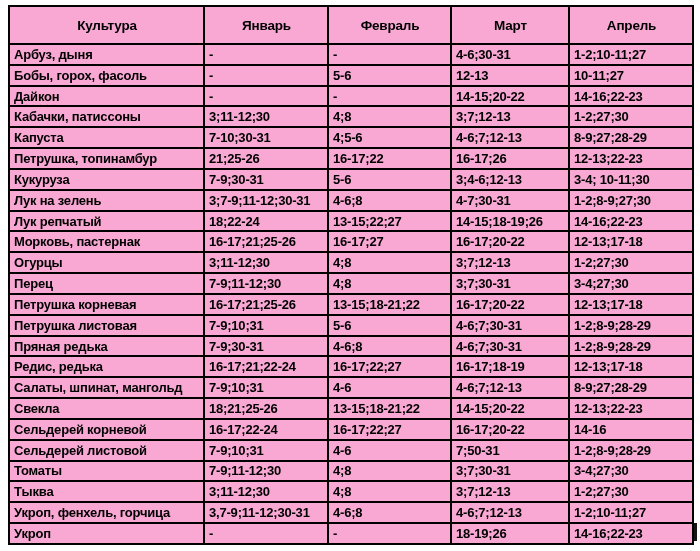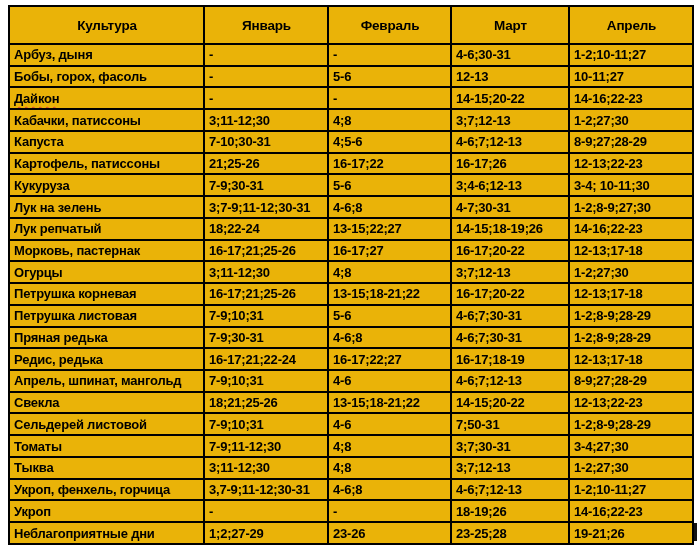--- a/index.html
+++ b/index.html
@@ -10,21 +10,21 @@
   }
   .table-wrap {
     position: absolute;
     left: 8px; top: 5px;
   }
   table.calendar {
     border-collapse: collapse;
     table-layout: fixed;
     width: 684px;
     height: 540px;
-    background: #eab308;
+    background: #f9a8d4;
     font-family: "Liberation Sans", sans-serif;
     font-weight: 700;
     font-size: 13px;
     color: #000000;
     letter-spacing: -0.2px;
   }
   table.calendar th, table.calendar td {
     border: 2px solid #000000;
     padding: 0 3px 0 4px;
     vertical-align: middle;
@@ -102,21 +102,21 @@
           <td>1-2;27;30</td>
         </tr>
         <tr>
           <td><span>Капуста</span></td>
           <td>7-10;30-31</td>
           <td>4;5-6</td>
           <td>4-6;7;12-13</td>
           <td>8-9;27;28-29</td>
         </tr>
         <tr>
-          <td><span>Картофель, патиссоны</span></td>
+          <td><span>Петрушка, топинамбур</span></td>
           <td>21;25-26</td>
           <td>16-17;22</td>
           <td>16-17;26</td>
           <td>12-13;22-23</td>
         </tr>
         <tr>
           <td><span>Кукуруза</span></td>
           <td>7-9;30-31</td>
           <td>5-6</td>
           <td>3;4-6;12-13</td>
@@ -144,20 +144,27 @@
           <td>12-13;17-18</td>
         </tr>
         <tr>
           <td><span>Огурцы</span></td>
           <td>3;11-12;30</td>
           <td>4;8</td>
           <td>3;7;12-13</td>
           <td>1-2;27;30</td>
         </tr>
         <tr>
+          <td><span>Перец</span></td>
+          <td>7-9;11-12;30</td>
+          <td>4;8</td>
+          <td>3;7;30-31</td>
+          <td>3-4;27;30</td>
+        </tr>
+        <tr>
           <td><span>Петрушка корневая</span></td>
           <td>16-17;21;25-26</td>
           <td>13-15;18-21;22</td>
           <td>16-17;20-22</td>
           <td>12-13;17-18</td>
         </tr>
         <tr>
           <td><span>Петрушка листовая</span></td>
           <td>7-9;10;31</td>
           <td>5-6</td>
@@ -172,34 +179,41 @@
           <td>1-2;8-9;28-29</td>
         </tr>
         <tr>
           <td><span>Редис, редька</span></td>
           <td>16-17;21;22-24</td>
           <td>16-17;22;27</td>
           <td>16-17;18-19</td>
           <td>12-13;17-18</td>
         </tr>
         <tr>
-          <td><span>Апрель, шпинат, мангольд</span></td>
+          <td><span>Салаты, шпинат, мангольд</span></td>
           <td>7-9;10;31</td>
           <td>4-6</td>
           <td>4-6;7;12-13</td>
           <td>8-9;27;28-29</td>
         </tr>
         <tr>
           <td><span>Свекла</span></td>
           <td>18;21;25-26</td>
           <td>13-15;18-21;22</td>
           <td>14-15;20-22</td>
           <td>12-13;22-23</td>
         </tr>
         <tr>
+          <td><span>Сельдерей корневой</span></td>
+          <td>16-17;22-24</td>
+          <td>16-17;22;27</td>
+          <td>16-17;20-22</td>
+          <td>14-16</td>
+        </tr>
+        <tr>
           <td><span>Сельдерей листовой</span></td>
           <td>7-9;10;31</td>
           <td>4-6</td>
           <td>7;50-31</td>
           <td>1-2;8-9;28-29</td>
         </tr>
         <tr>
           <td><span>Томаты</span></td>
           <td>7-9;11-12;30</td>
           <td>4;8</td>
@@ -219,25 +233,18 @@
           <td>4-6;8</td>
           <td>4-6;7;12-13</td>
           <td>1-2;10-11;27</td>
         </tr>
         <tr>
           <td><span>Укроп</span></td>
           <td>-</td>
           <td>-</td>
           <td>18-19;26</td>
           <td>14-16;22-23</td>
-        </tr>
-        <tr>
-          <td><span>Неблагоприятные дни</span></td>
-          <td>1;2;27-29</td>
-          <td>23-26</td>
-          <td>23-25;28</td>
-          <td>19-21;26</td>
         </tr>
       </tbody>
   </table>
 </div>
 
 <div class="cursor-artifact"></div>
 
 </body></html>

